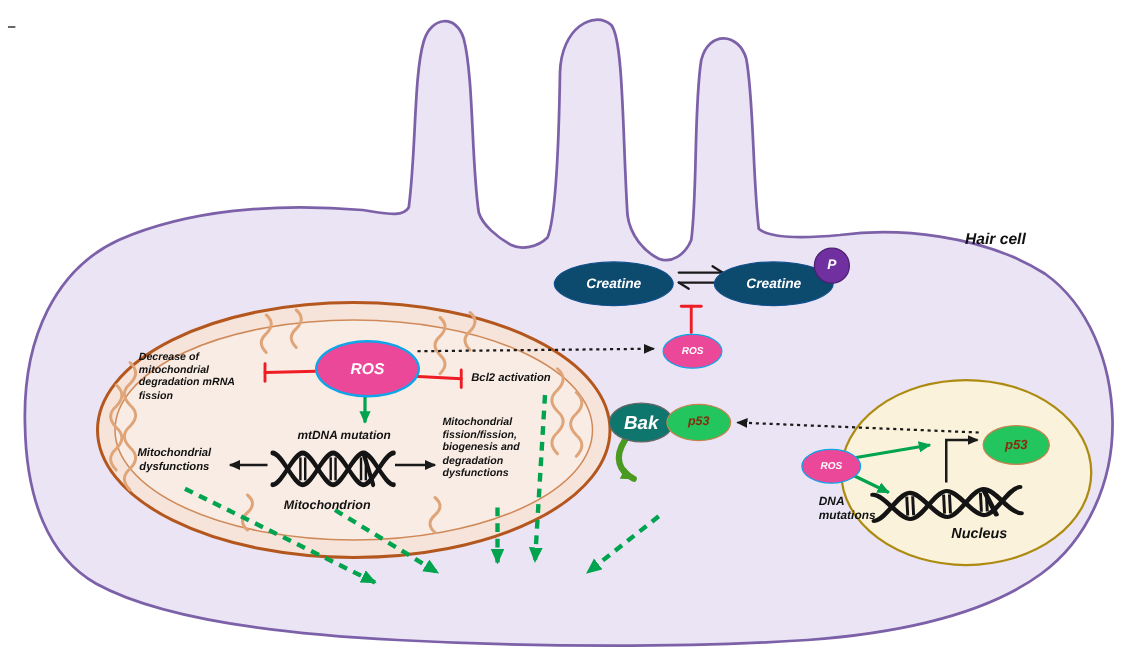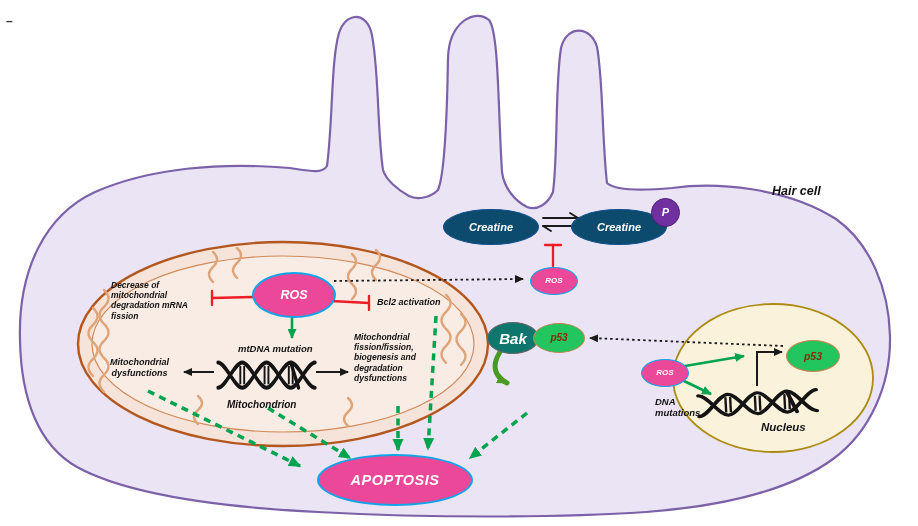--- a/index.html
+++ b/index.html
@@ -172,15 +172,14 @@
   <div class="node red-node" style="left:641px;top:359px;width:46px;height:26px;font-size:8px;border-width:1.5px;">ROS</div>
 
   <div class="node blue-node" style="left:443px;top:209px;width:94px;height:34px;font-size:11px;">Creatine</div>
   <div class="node blue-node" style="left:571px;top:209px;width:94px;height:34px;font-size:11px;">Creatine</div>
   <div class="node" style="left:651px;top:198px;width:27px;height:27px;background:#7030a0;border:1.5px solid #4d1f73;color:#fff;font-size:11px;">P</div>
 
   <div class="node" style="left:487px;top:322px;width:50px;height:30px;background:#0f766e;border:1.5px solid #666;color:#fff;font-size:15px;">Bak</div>
   <div class="node peach-node" style="left:533px;top:323px;width:50px;height:28px;font-size:10px;">p53</div>
   <div class="node peach-node" style="left:786px;top:340px;width:52px;height:30px;font-size:10.5px;">p53</div>
 
-  <div class="node red-node" style="left:317px;top:454px;width:152px;height:48px;font-size:14.5px;letter-spacing:0.5px;">APOPTOSIS</div>
 
 </div>
 
 </body></html>

